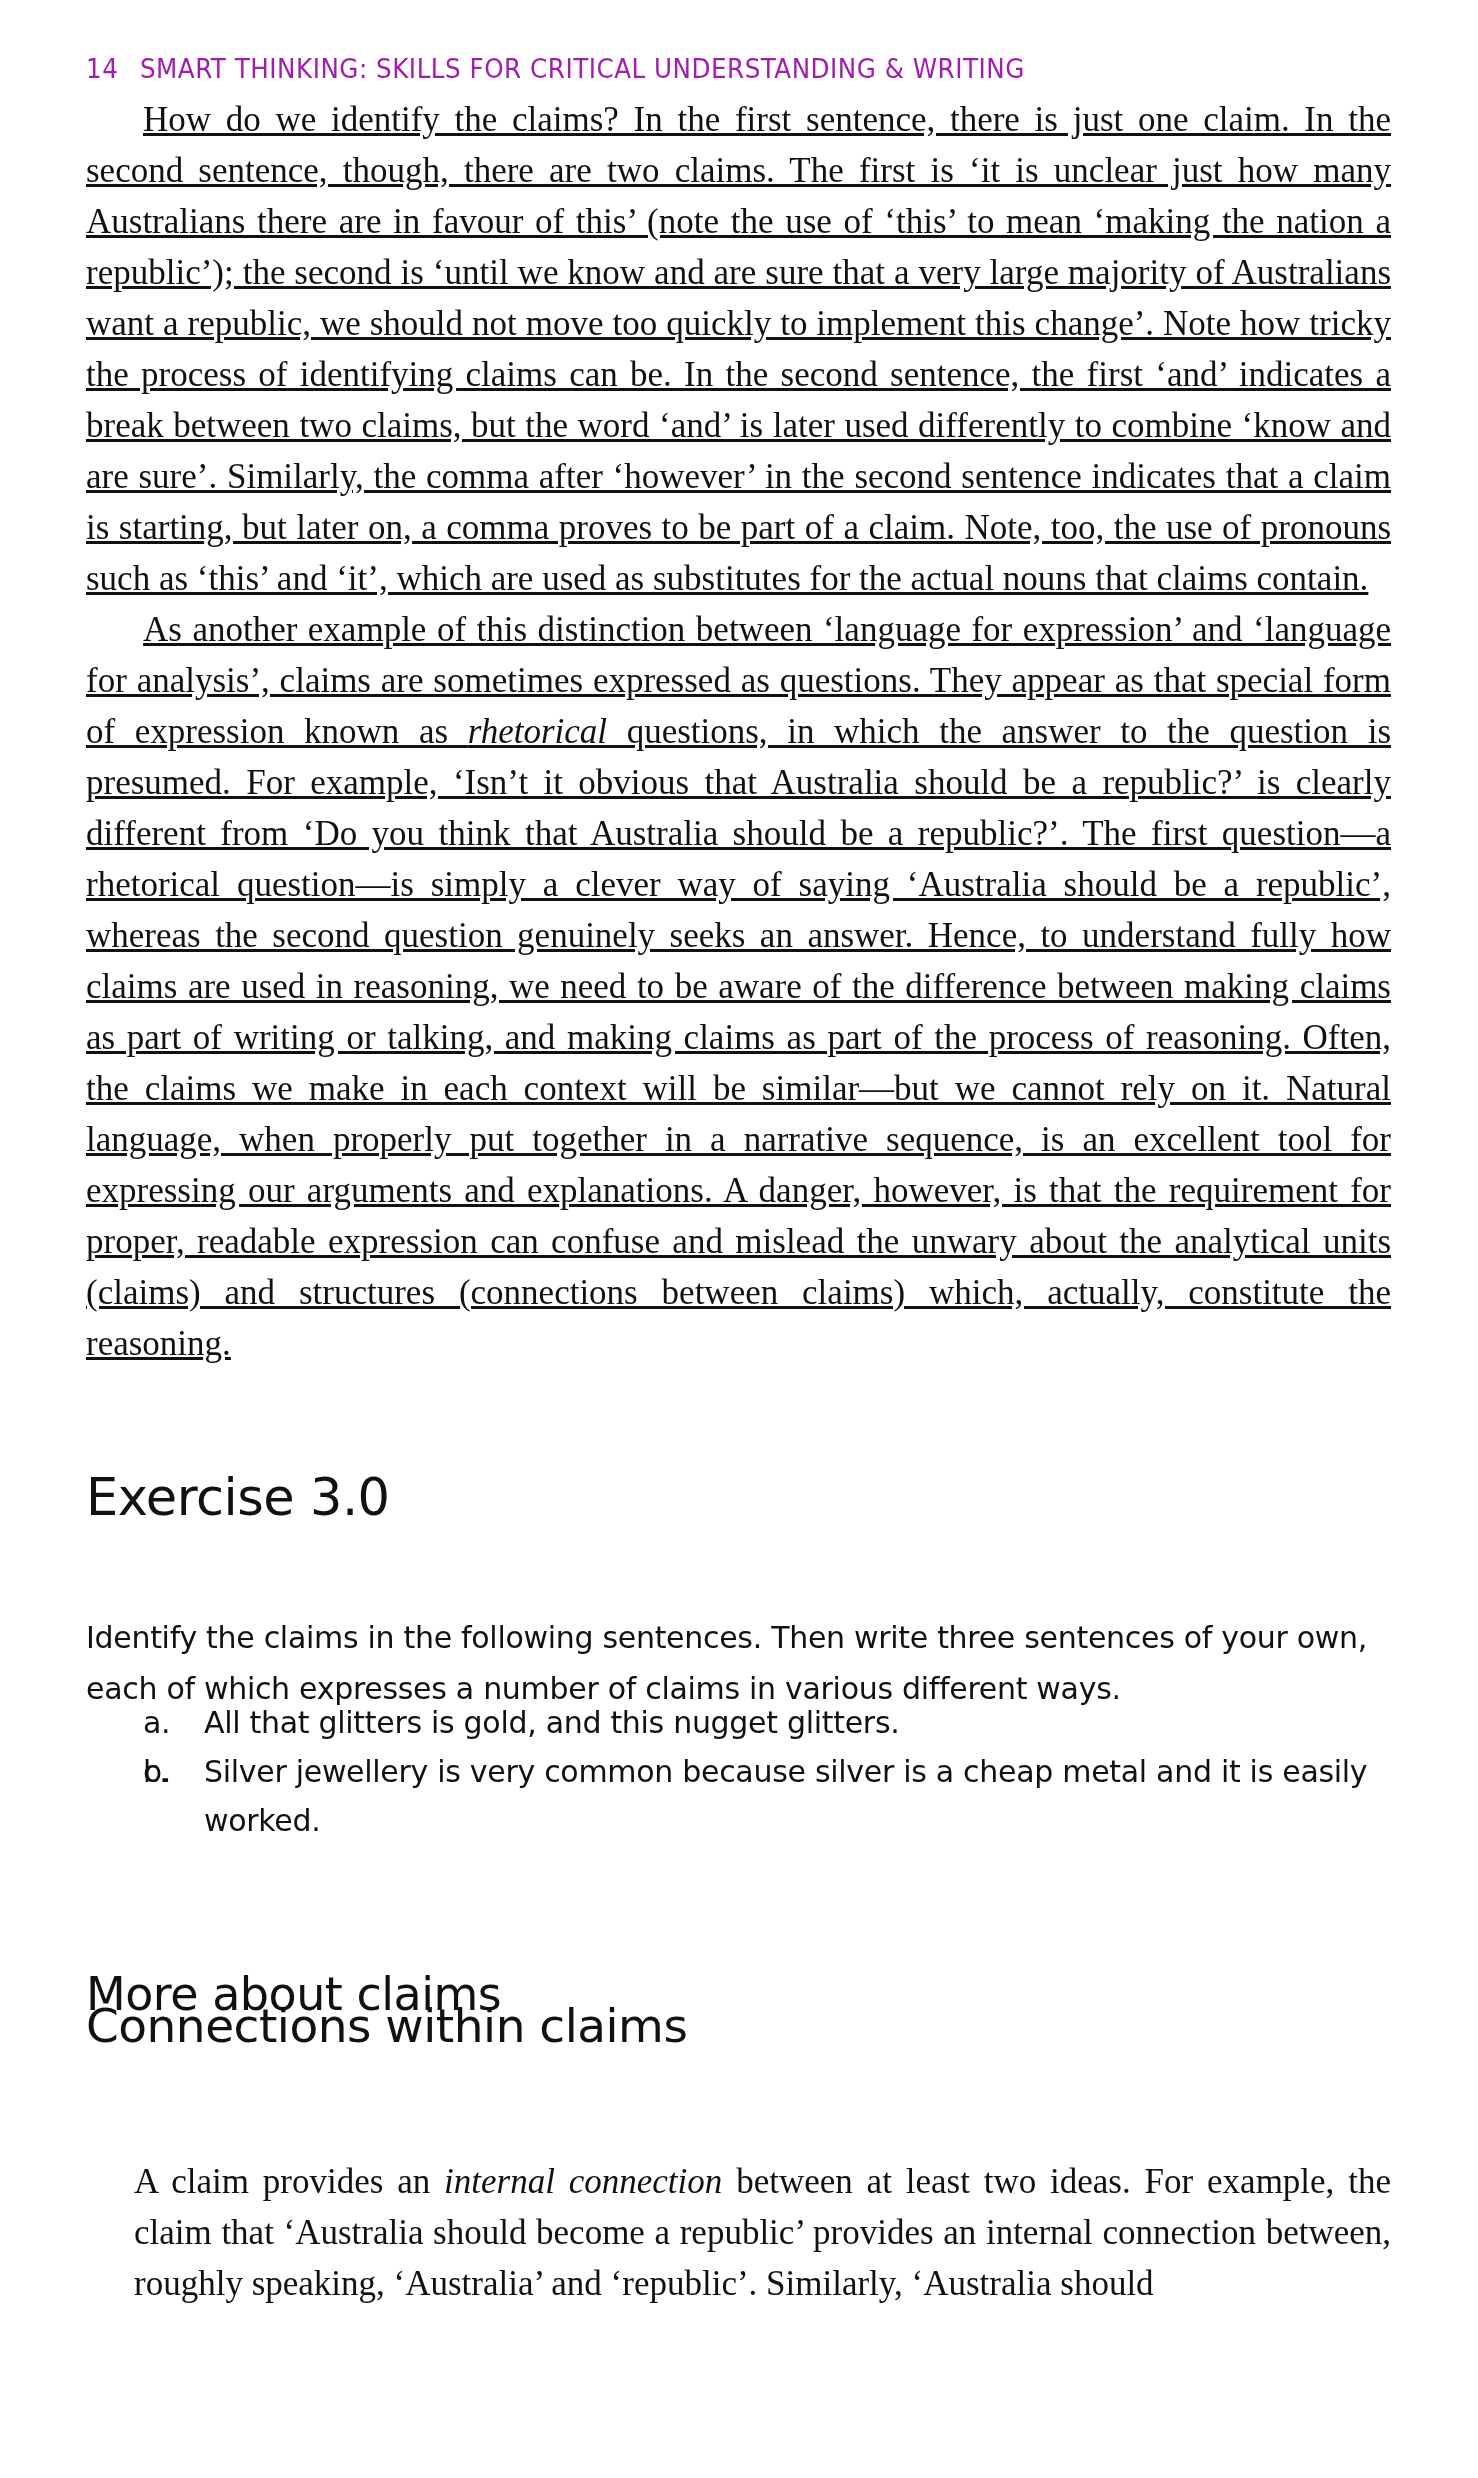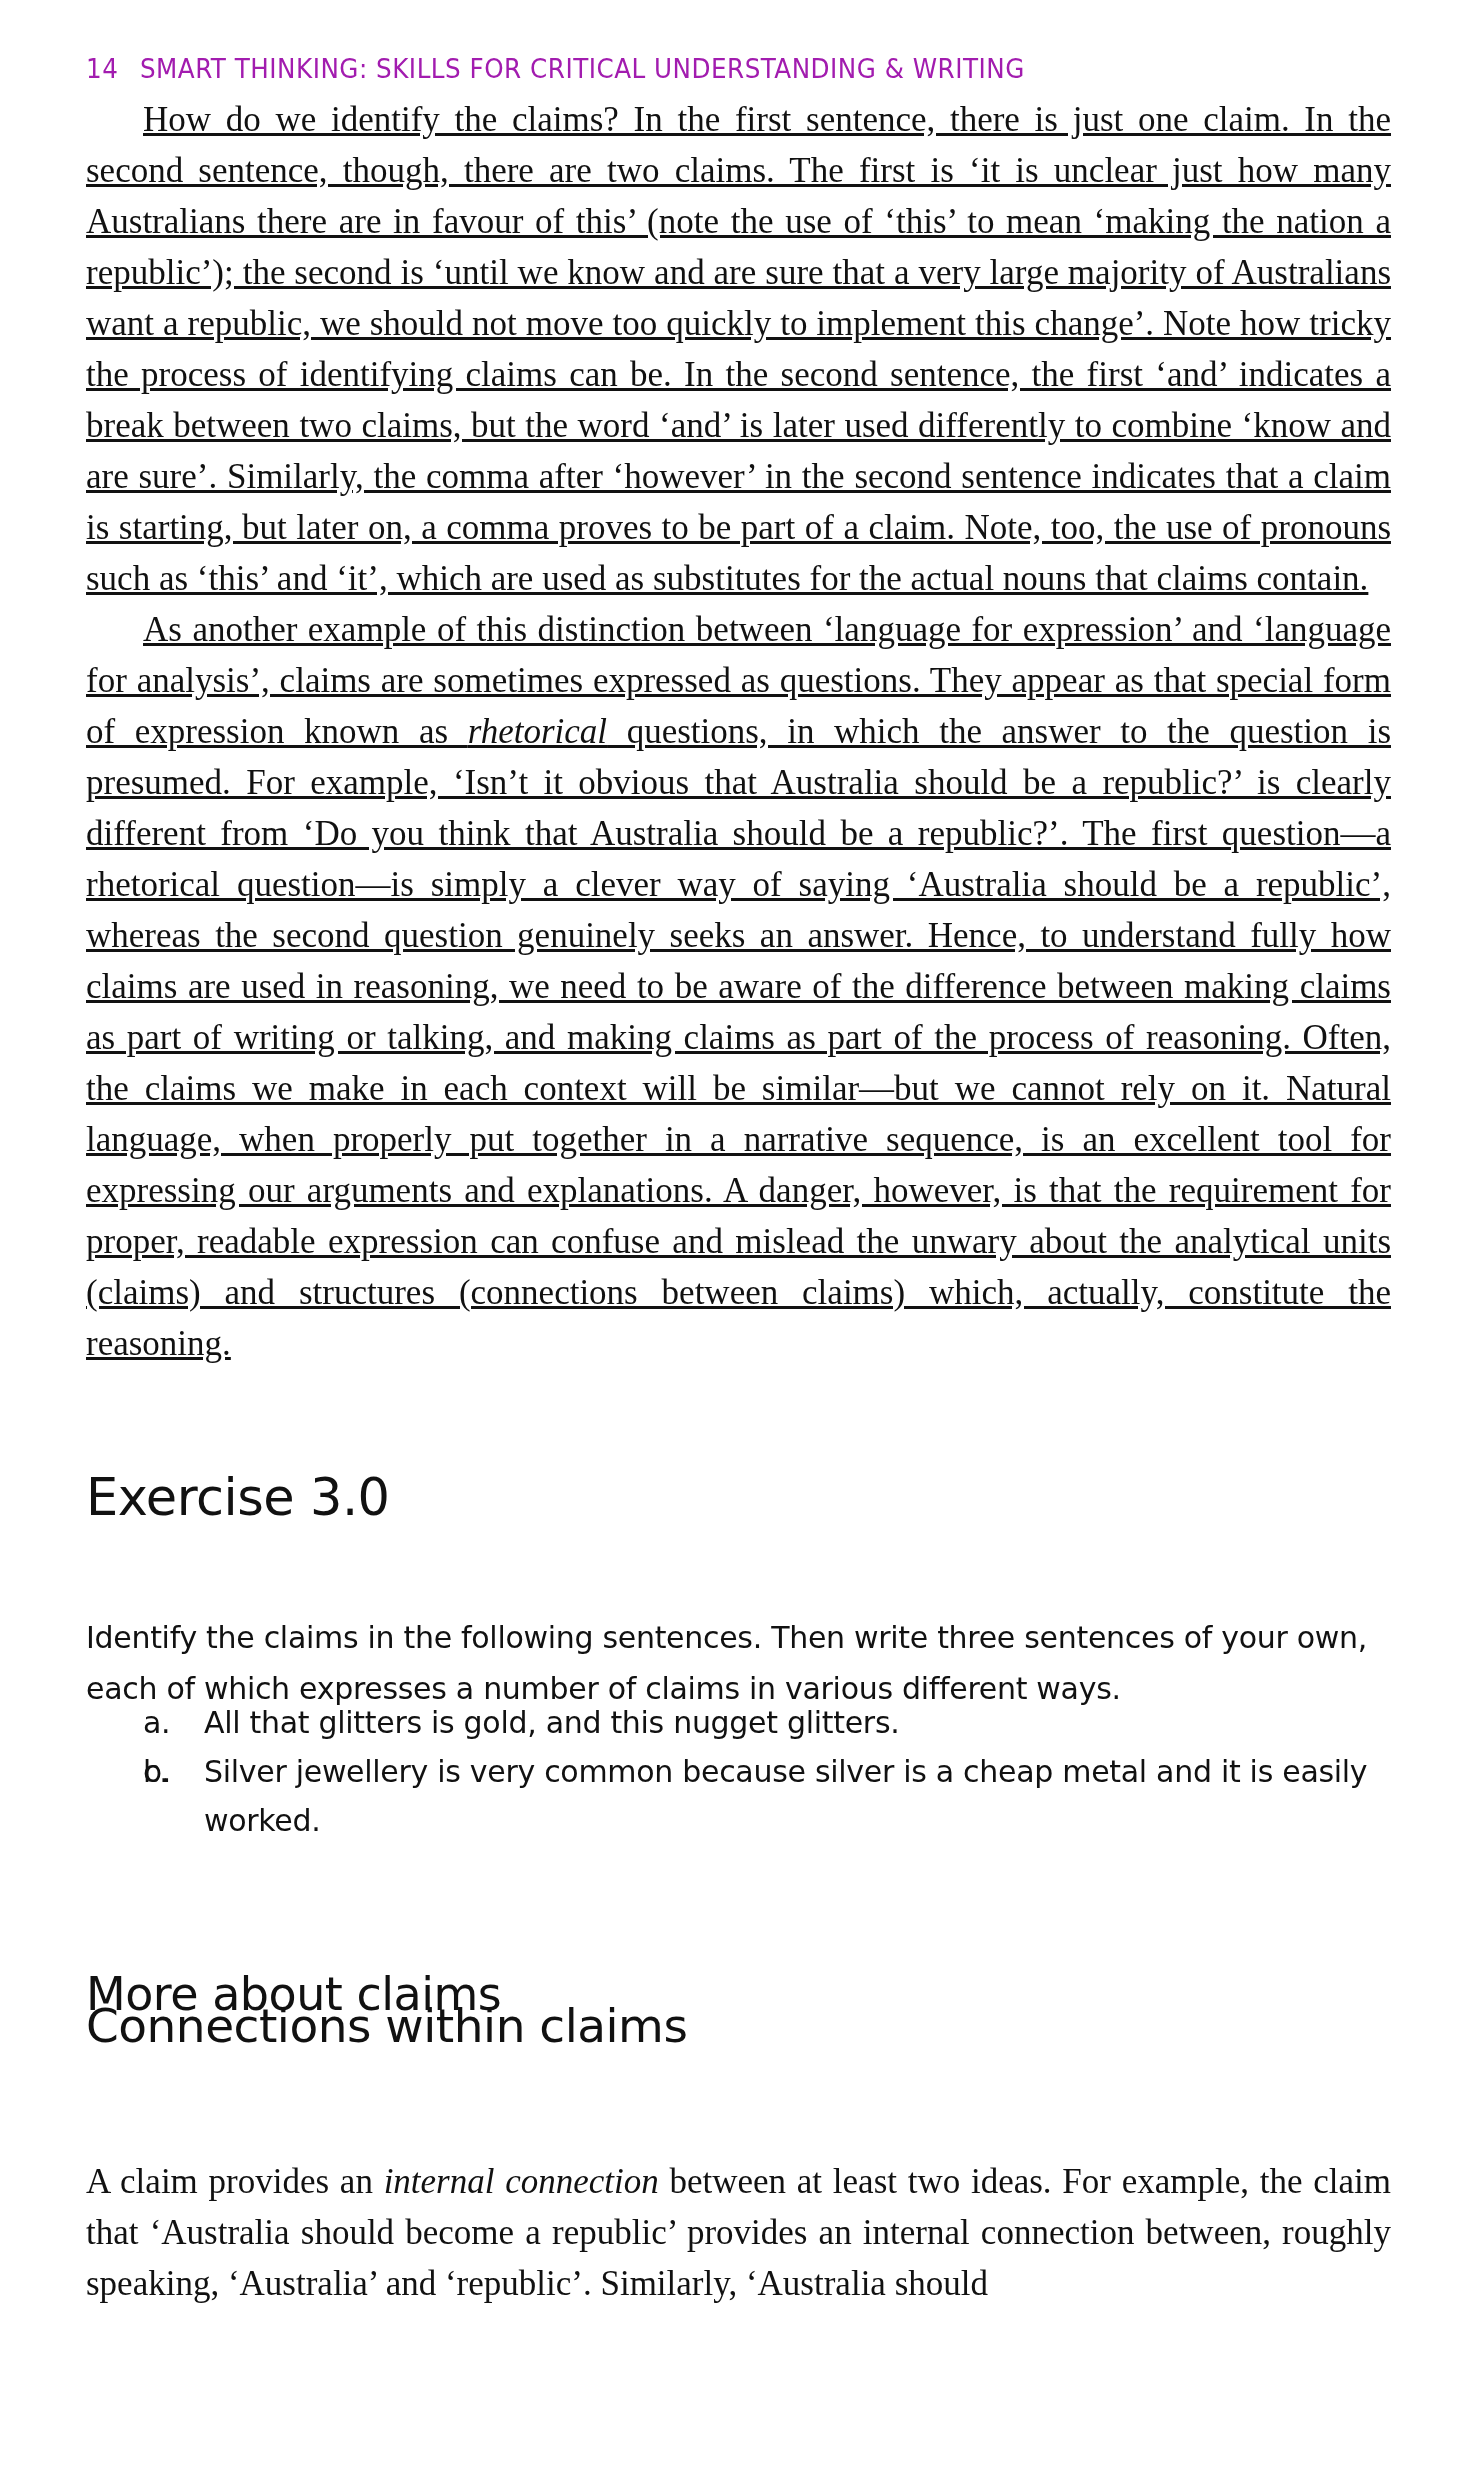--- a/index.html
+++ b/index.html
@@ -41,21 +41,21 @@
   .exercise-list li .marker { position: absolute; left: 57px; top: 0; }
   .section-title {
     position: absolute; left: 86px; top: 1960px;
     font-size: 46px; line-height: 69px; white-space: nowrap; letter-spacing: -0.5px;
   }
   .subsection-title {
     position: absolute; left: 86px; top: 1998px;
     font-size: 47px; line-height: 55px; white-space: nowrap; letter-spacing: -0.5px;
   }
   #para-block-2 { top: 2156px; }
-  #para-block-2 p { text-align: justify; }
+  #para-block-2 p { text-align: justify; margin-left: 48px; }
 </style>
 </head>
 <body>
 
 <div class="page">
 
   <div class="running-head">
     <span class="pgnum">14</span><span>SMART THINKING: SKILLS FOR CRITICAL UNDERSTANDING &amp; WRITING</span>
   </div>
 

